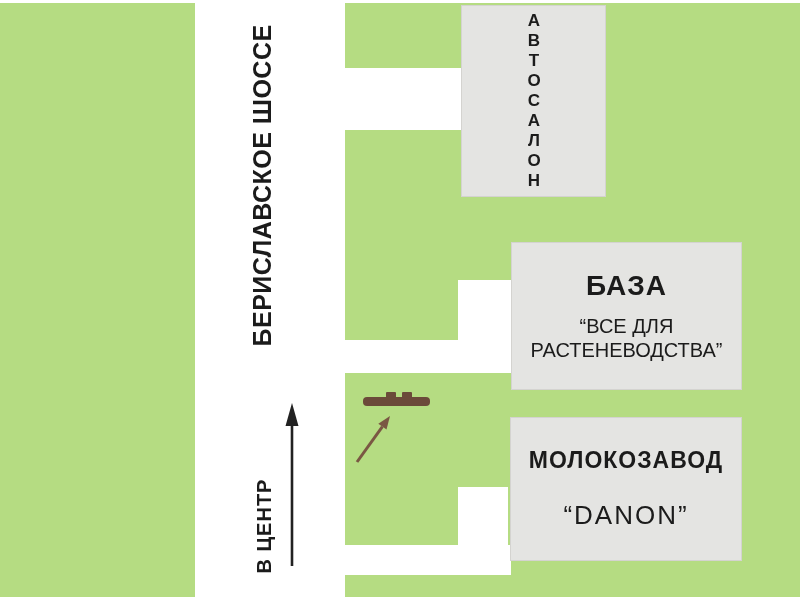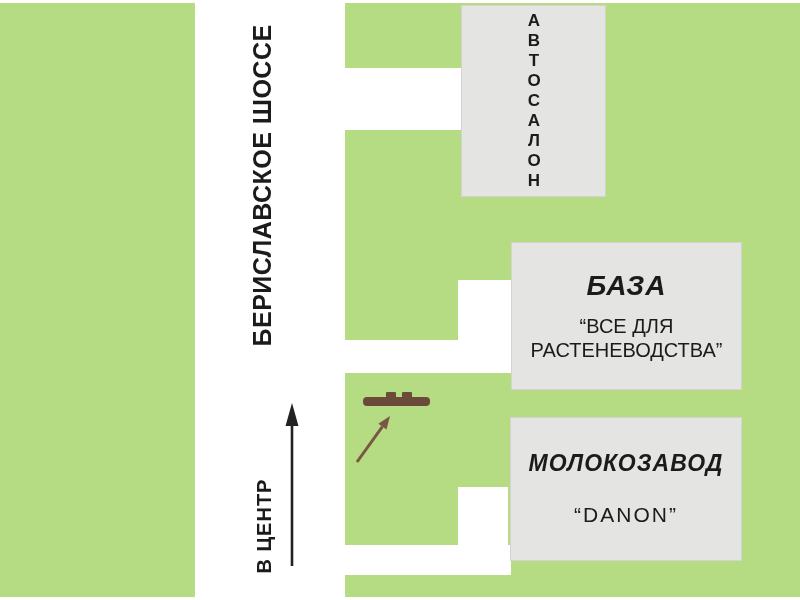--- a/index.html
+++ b/index.html
@@ -20,24 +20,24 @@
   .vtext {
     position:absolute; transform:rotate(-90deg);
     white-space:nowrap; font-weight:bold; text-align:center;
   }
   #road-name { left:127px; top:197px; width:270px; font-size:25px; letter-spacing:0.5px; }
   #to-center-label { left:221px; top:519px; width:86px; font-size:20px; letter-spacing:1px; }
   #autosalon-label {
     writing-mode:vertical-lr; text-orientation:upright;
     font-weight:bold; font-size:17px; line-height:1.06; letter-spacing:1px;
   }
-  .bld-title { font-weight:bold; font-size:28px; letter-spacing:1px;font-style:italic; }
+  .bld-title { font-weight:bold; font-size:28px; letter-spacing:1px; }
   .bld-sub   { font-weight:normal; font-size:20px; line-height:1.18; width:220px; margin-top:13px; }
   #building-dairy .bld-title { font-size:23px; letter-spacing:1px; }
-  #building-dairy .bld-sub   { font-size:21px; letter-spacing:2px; margin-top:26px; }
+  #building-dairy .bld-sub   { font-size:26px; letter-spacing:2px; margin-top:26px; }
   #location-marker {
     position:absolute; left:363px; top:397px; width:67px; height:9px;
     background:#6b4a3a; border-radius:4px;
   }
   .marker-notch {
     position:absolute; top:-5px; width:10px; height:6px;
     background:#6b4a3a; border-radius:1px;
   }
   svg { position:absolute; display:block; }
 </style>

